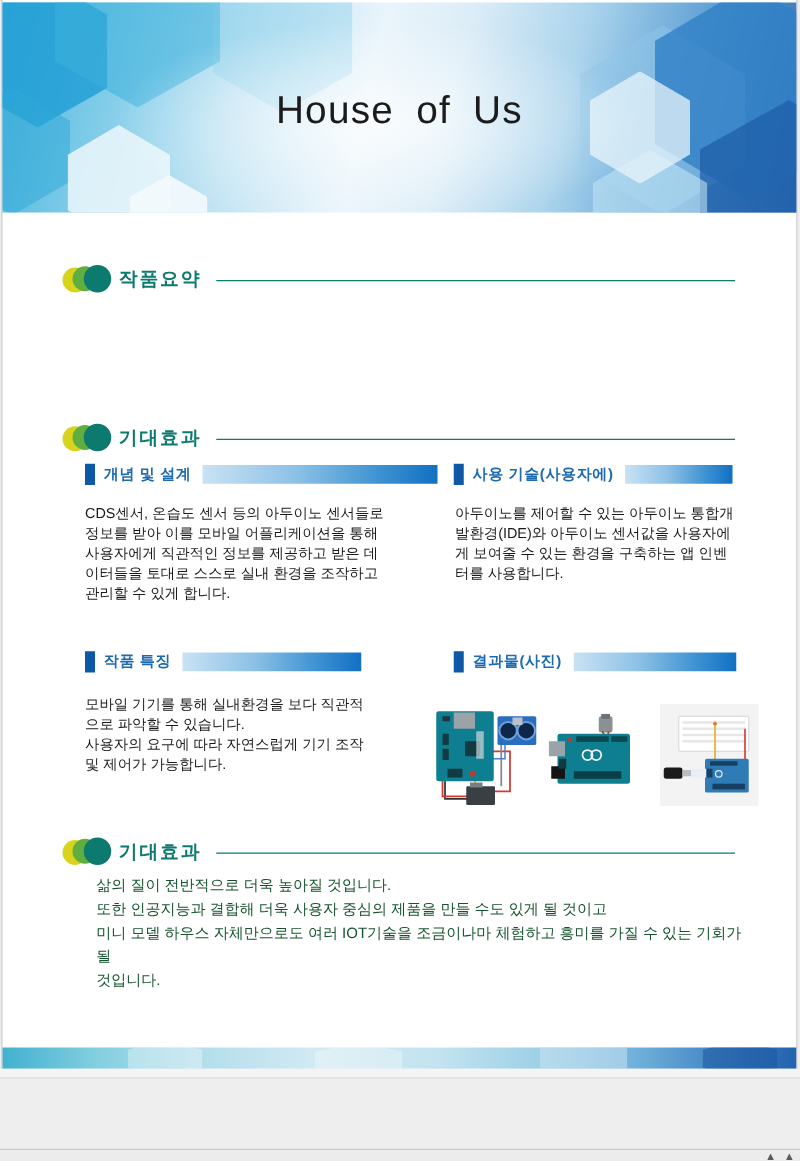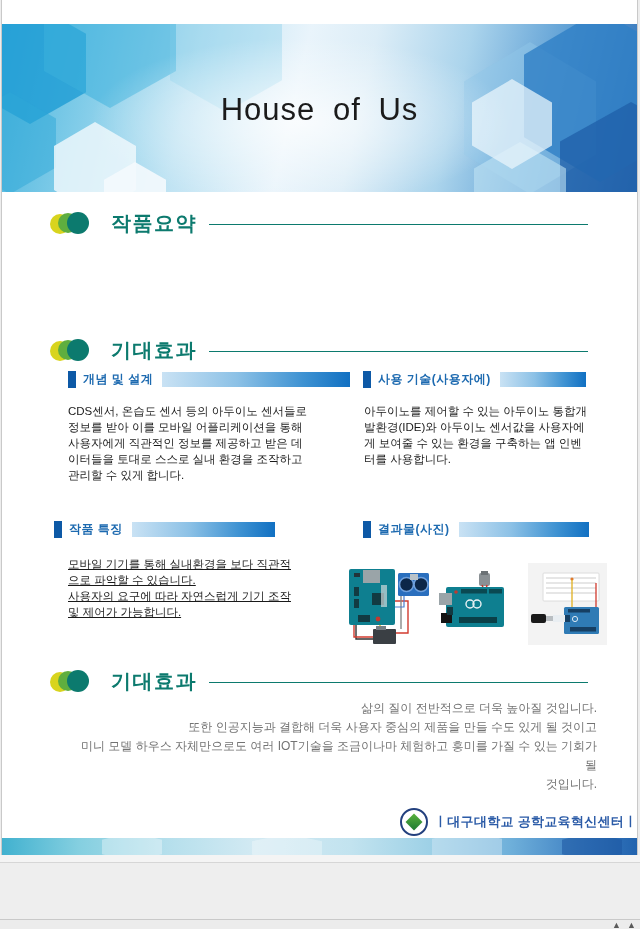--- a/index.html
+++ b/index.html
@@ -14,21 +14,20 @@
     position:absolute;left:1px;top:0;width:637px;height:855px;
     background:#ffffff;border-left:1px solid #c9c9c9;border-right:1px solid #c9c9c9;
     box-sizing:border-box;
   }
   
   .banner{
     position:absolute;left:0;top:2px;right:0;height:168px;overflow:hidden;
     background:linear-gradient(103deg,
       #49b4dd 0%, #7ecbe8 14%, #bfe3f3 30%, #e9f4fb 46%,
       #dcEDf7 56%, #abd4ec 70%, #62a2d6 84%, #2e6eb6 100%);
-    margin-top:22px;
   }
   .hex{position:absolute;clip-path:polygon(50% 0,100% 26%,100% 74%,50% 100%,0 74%,0 26%);}
   .banner-glow{
     position:absolute;inset:0;
     background:radial-gradient(ellipse 300px 120px at 47% 58%, rgba(255,255,255,.75), rgba(255,255,255,0) 70%);
   }
   .banner-title{
     position:absolute;left:0;right:0;top:68px;text-align:center;
     font-size:31px;color:#1b1b1b;letter-spacing:1px;word-spacing:8px;font-weight:400;
   }
@@ -42,31 +41,31 @@
     display:inline-block;width:64px;height:12px;border-radius:6px;
     background:#a9d4ef;
   }
   
   .sec{position:absolute;left:48px;width:538px;height:26px;display:flex;align-items:center;}
   .dots{position:relative;width:38px;height:24px;flex:0 0 38px;}
   .dot{position:absolute;border-radius:50%;}
   .dot.y{width:20px;height:20px;left:0;top:3px;background:#d8d41e;z-index:1;}
   .dot.g{width:20px;height:20px;left:8px;top:2px;background:#5fae3f;z-index:2;}
   .dot.t{width:22px;height:22px;left:17px;top:1px;background:#0c7a6e;z-index:3;}
-  .sec-title{font-size:20px;font-weight:bold;color:#0c7a6e;letter-spacing:1.5px;margin-left:23px;white-space:nowrap;}
+  .sec-title{font-size:15px;font-weight:bold;color:#0c7a6e;letter-spacing:1.5px;margin-left:7px;white-space:nowrap;}
   .sec-line{flex:1;height:1px;background:#0c7a6e;margin-left:12px;margin-top:2px;}
   
   .sub{position:absolute;height:17px;display:flex;align-items:center;}
   .sub-square{width:8px;height:17px;background:#0d59a6;flex:0 0 8px;}
   .sub-label{font-size:12px;font-weight:bold;color:#1d6ab0;margin-left:7px;white-space:nowrap;letter-spacing:.5px;}
   .sub-bar{flex:1;height:15px;margin-left:9px;
     background:linear-gradient(to right,#c9e2f4 0%,#8cc1e6 40%,#3e92d2 75%,#1170c2 100%);}
   
   .txt{position:absolute;font-size:11.5px;line-height:16px;color:#1a1a1a;white-space:pre-line;}
-  .txt-lg{position:absolute;font-size:12px;line-height:19px;color:#737373;white-space:pre-line;text-align:right;}
+  .txt-lg{position:absolute;font-size:12px;line-height:19px;color:#14532d;white-space:pre-line;}
   
   .photo{position:absolute;}
   
   .footer-brand{position:absolute;left:398px;top:808px;display:flex;align-items:center;}
   .emblem{
     width:28px;height:28px;border-radius:50%;background:#ffffff;
     border:2px solid #23407e;box-sizing:border-box;position:relative;flex:0 0 28px;
   }
   .emblem-core{
     position:absolute;left:6px;top:6px;width:12px;height:12px;
@@ -146,32 +145,32 @@
   <div class="txt" style="left:362px;top:403px;width:245px;">아두이노를 제어할 수 있는 아두이노 통합개
 발환경(IDE)와 아두이노 센서값을 사용자에
 게 보여줄 수 있는 환경을 구축하는 앱 인벤
 터를 사용합니다.</div>
   <div class="txt" style="left:66px;top:403px;width:250px;">CDS센서, 온습도 센서 등의 아두이노 센서들로
 정보를 받아 이를 모바일 어플리케이션을 통해
 사용자에게 직관적인 정보를 제공하고 받은 데
 이터들을 토대로 스스로 실내 환경을 조작하고
 관리할 수 있게 합니다.</div>
 
-  <div class="sub" style="left:52px;top:521px;width:221px;">
+  <div class="sub" style="left:66px;top:521px;width:221px;">
     <span class="sub-square"></span>
     <span class="sub-label">작품 특징</span>
     <span class="sub-bar"></span>
   </div>
   <div class="sub" style="left:361px;top:521px;width:226px;">
     <span class="sub-square"></span>
     <span class="sub-label">결과물(사진)</span>
     <span class="sub-bar"></span>
   </div>
 
-  <div class="txt" style="left:66px;top:556px;width:250px;text-decoration:underline;">모바일 기기를 통해 실내환경을 보다 직관적
+  <div class="txt" style="left:66px;top:556px;width:250px;">모바일 기기를 통해 실내환경을 보다 직관적
 으로 파악할 수 있습니다.
 사용자의 요구에 따라 자연스럽게 기기 조작
 및 제어가 가능합니다.</div>
 
   <svg class="photo" style="left:344px;top:559px;" width="86" height="88" viewBox="0 0 86 88">
     <path d="M10 62 V80 H42" stroke="#333" stroke-width="1.4" fill="none"></path>
     <path d="M8 60 V78 H40" stroke="#d23b2f" stroke-width="1.4" fill="none"></path>
     <path d="M48 42 H62 V74 H50" stroke="#d23b2f" stroke-width="1.4" fill="none"></path>
     <path d="M55 37 V70" stroke="#888" stroke-width="1.4" fill="none"></path>
     <path d="M34 58 V70" stroke="#e8c22a" stroke-width="1.6" fill="none"></path>
@@ -237,26 +236,20 @@
       <span class="dot t"></span>
     </div>
     <span class="sec-title">기대효과</span>
     <span class="sec-line"></span>
   </div>
   <div class="txt-lg" style="left:75px;top:699px;width:520px;">삶의 질이 전반적으로 더욱 높아질 것입니다.
 또한 인공지능과 결합해 더욱 사용자 중심의 제품을 만들 수도 있게 될 것이고
 미니 모델 하우스 자체만으로도 여러 IOT기술을 조금이나마 체험하고 흥미를 가질 수 있는 기회가 될
 것입니다.</div>
 
-  <div class="footer-brand">
-    <div class="emblem">
-      <div class="emblem-core"></div>
-    </div>
-    <span class="affiliation">ㅣ대구대학교 공학교육혁신센터ㅣ</span>
-  </div>
 
   <div class="band">
     <div class="hex" style="left:100px;top:-6px;width:60px;height:30px;background:#ffffff;opacity:.35;"></div>
     <div class="hex" style="left:250px;top:-4px;width:70px;height:28px;background:#ffffff;opacity:.3;"></div>
     <div class="hex" style="left:430px;top:-8px;width:70px;height:34px;background:#cfe6f4;opacity:.5;"></div>
     <div class="hex" style="left:560px;top:-6px;width:60px;height:30px;background:#1b55a0;opacity:.55;"></div>
   </div>
 </div>
 
 <div class="chrome-strip1"></div>

